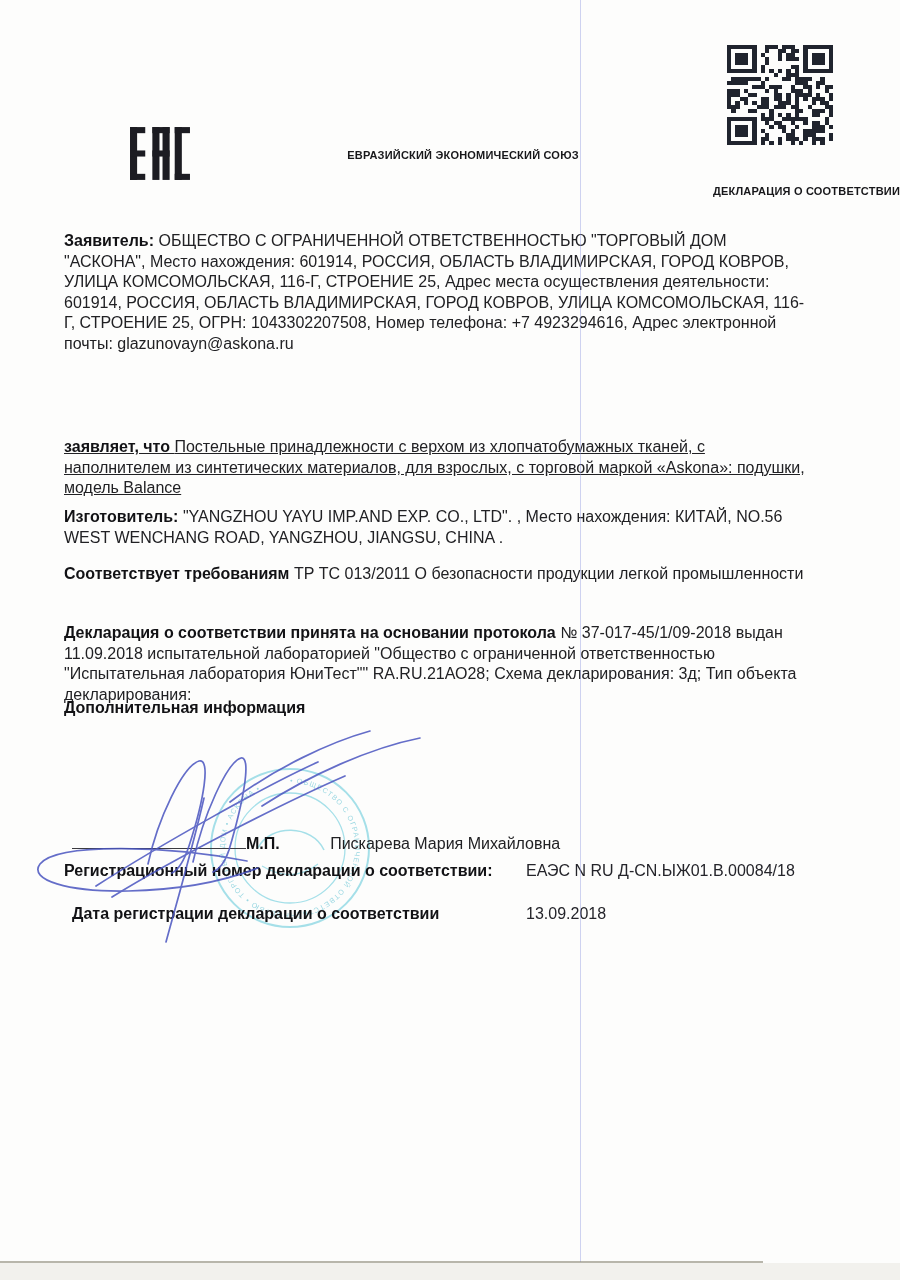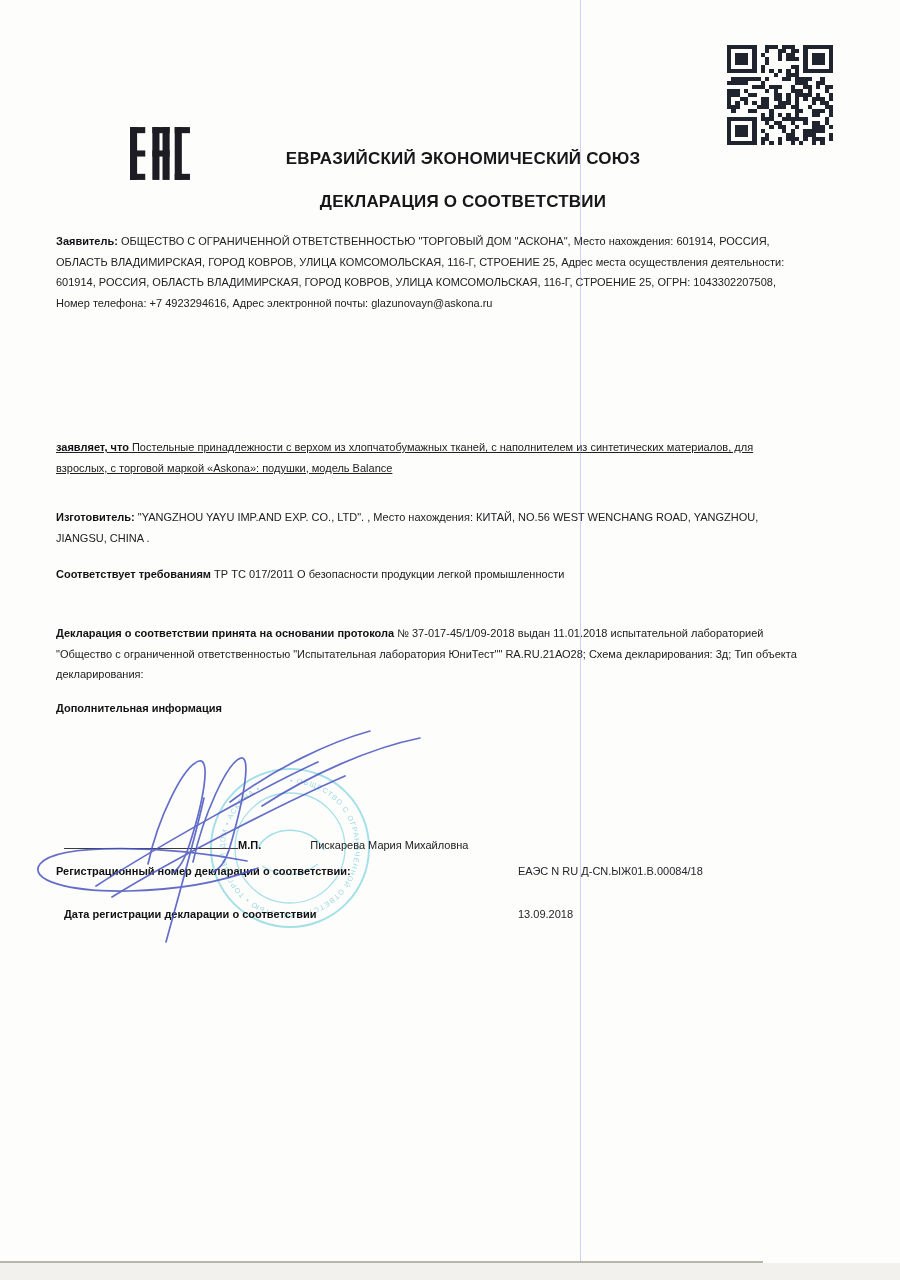--- a/index.html
+++ b/index.html
@@ -14,25 +14,25 @@
   .content{position:absolute;inset:0;z-index:2;}
   .ink-layer{z-index:3;}
   .scan-line{position:absolute;left:580px;top:0;width:1px;height:1262px;background:rgba(140,150,225,.42);z-index:4;}
   .bottom-shade{position:absolute;left:0;top:1263px;width:900px;height:17px;background:#f2f1ed;z-index:4;}
   .bottom-edge{position:absolute;left:0;top:1261px;width:763px;height:2px;background:#8a8775;opacity:.6;z-index:5;}
 
   .eac-logo{position:absolute;left:130px;top:127px;}
   .qr{position:absolute;left:727px;top:45px;}
 
   .title{position:absolute;left:0;width:900px;padding-left:26px;box-sizing:border-box;
-         text-align:center;font-weight:700;font-size:17px;letter-spacing:.2px;color:#17171a;}
+         text-align:center;font-weight:700;font-size:11px;letter-spacing:.2px;color:#17171a;}
   .union-title{top:149px;}
-  .doc-title{top:192px;}
-
-  .para{position:absolute;left:56px;width:748px;font-size:11px;line-height:20.6px;color:#212124;}
+  .doc-title{top:185px;text-align:right;}
+
+  .para{position:absolute;left:64px;width:748px;font-size:16px;line-height:20.6px;color:#212124;}
   .para b, .hd{font-weight:700;color:#121215;}
   .p-applicant{top:231px;}
   .p-representative{top:363px;}
   .p-declares{top:437px;text-decoration:underline;}
   .p-manufacturer{top:507px;}
   .p-complies{top:564px;}
   .p-basis{top:623px;}
   .p-additional-h{top:698px;}
   .p-additional-b{top:715px;white-space:pre-wrap;}
   .p-validity{top:799px;}
@@ -323,26 +323,26 @@
       <span>Постельные принадлежности с верхом из хлопчатобумажных тканей, с наполнителем из синтетических материалов, для взрослых, с торговой маркой «Askona»: подушки, модель Balance</span>
     </div>
 
     <div class="para p-manufacturer">
       <b>Изготовитель:</b>
       <span>"YANGZHOU YAYU IMP.AND EXP. CO., LTD". , Место нахождения: КИТАЙ, NO.56 WEST WENCHANG ROAD, YANGZHOU, JIANGSU, CHINA .</span>
     </div>
 
     <div class="para p-complies">
       <b>Соответствует требованиям</b>
-      <span>ТР ТС 017/2011 О безопасности продукции легкой промышленности</span>
+      <span>ТР ТС 013/2011 О безопасности продукции легкой промышленности</span>
     </div>
 
     <div class="para p-basis">
       <b>Декларация о соответствии принята на основании протокола</b>
-      <span>№ 37-017-45/1/09-2018 выдан 11.01.2018 испытательной лабораторией "Общество с ограниченной ответственностью "Испытательная лаборатория ЮниТест"" RA.RU.21АО28; Схема декларирования: 3д; Тип объекта декларирования:</span>
+      <span>№ 37-017-45/1/09-2018 выдан 11.09.2018 испытательной лабораторией "Общество с ограниченной ответственностью "Испытательная лаборатория ЮниТест"" RA.RU.21АО28; Схема декларирования: 3д; Тип объекта декларирования:</span>
     </div>
 
     <div class="para p-additional-h hd">Дополнительная информация</div>
 
 
     <div class="para sig-row" style="top:833px">
       <span class="sig-line"></span><b>М.П.</b>
       <span class="sig-name">Пискарева Мария Михайловна</span>
     </div>
 

